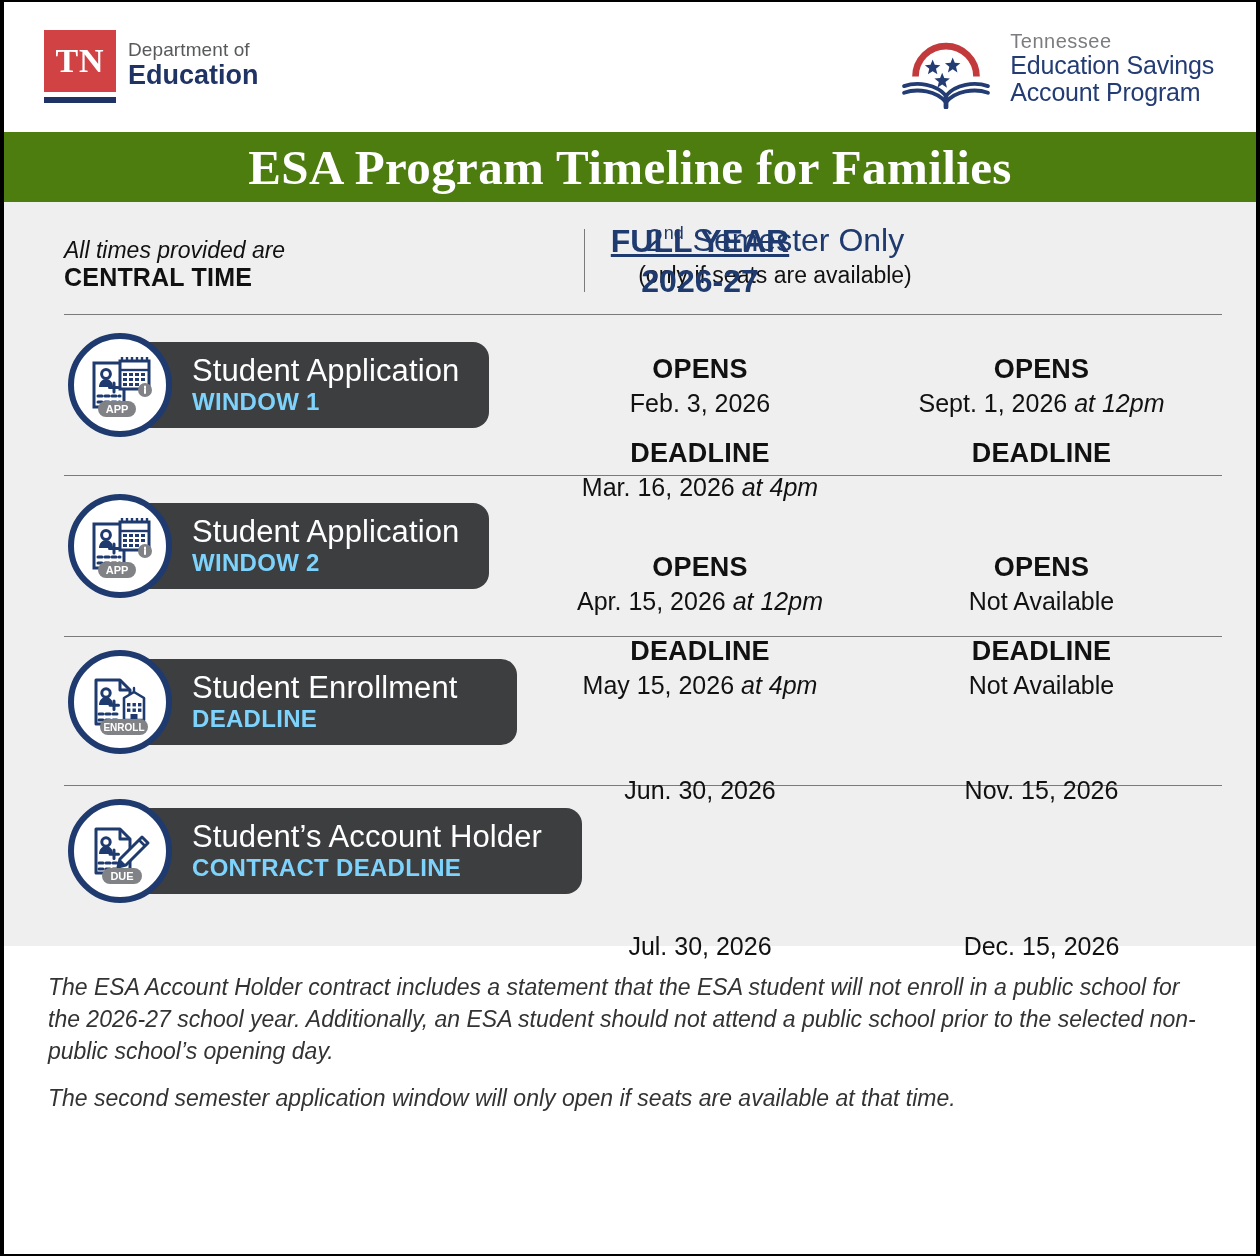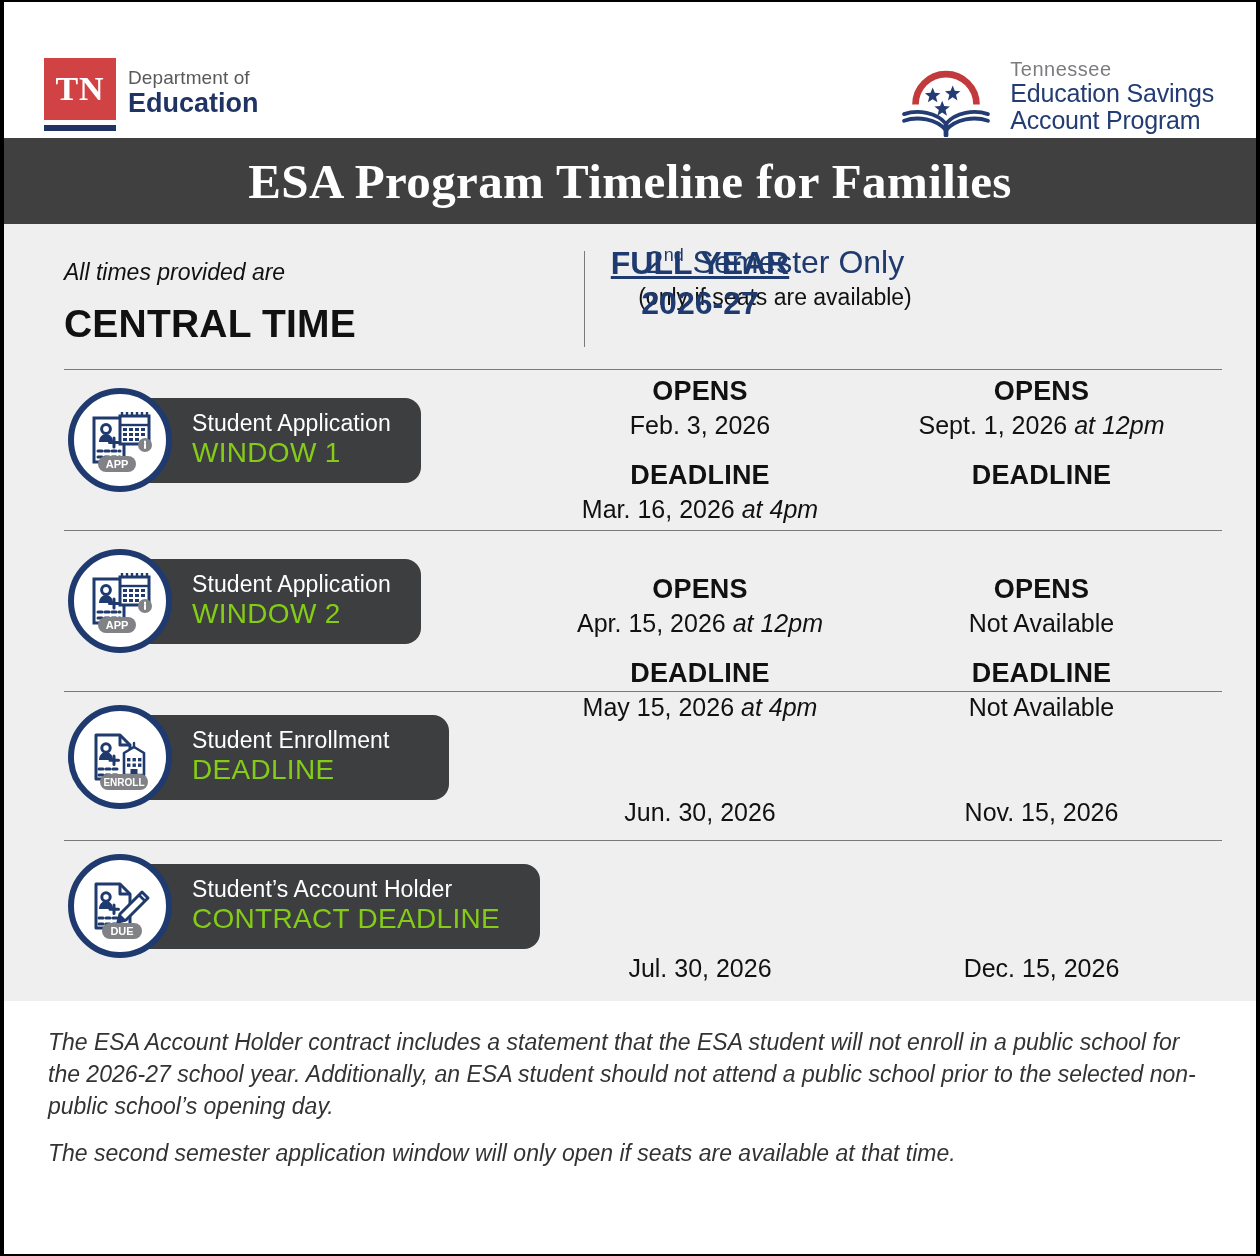--- a/index.html
+++ b/index.html
@@ -11,78 +11,78 @@
     overflow:hidden;
   }
   .page{
     position:relative;width:1260px;height:1256px;
     border-left:4px solid #000;border-right:4px solid #000;
     border-top:2px solid #000;border-bottom:2px solid #000;
     box-sizing:border-box;background:#fff;
   }
 
   
-  .logobar{position:relative;height:108px;width:100%;margin-top:28px;}
+  .logobar{position:relative;height:130px;width:100%;}
   .tnlogo{position:absolute;left:40px;top:28px;display:flex;align-items:flex-start;}
   .tn-mark{width:72px;}
   .tn-square{
     width:72px;height:62px;background:#d14245;color:#fff;
     font-family:"Liberation Serif", serif;font-weight:bold;font-size:34px;
     display:flex;align-items:center;justify-content:center;letter-spacing:1px;
   }
   .tn-rule{height:6px;background:#1f3464;margin-top:5px;width:72px;}
   .tn-words{margin-left:12px;padding-top:10px;}
   .tn-dept{font-size:19px;color:#58595b;line-height:1.05;letter-spacing:.1px;}
   .tn-edu{font-size:27px;color:#1f3464;font-weight:bold;line-height:1.05;margin-top:1px;}
 
   .esalogo{position:absolute;right:42px;top:25px;display:flex;align-items:center;}
   .esa-mark{width:96px;height:82px;margin-right:16px;}
   .esa-words{line-height:1.06;}
   .esa-tn{font-size:20px;color:#7b7c7f;letter-spacing:.5px;}
   .esa-big{font-size:25px;color:#233c73;font-weight:normal;letter-spacing:-.2px;}
 
   
   .titlebar{
-    background:#404040;height:86px;display:flex;align-items:center;justify-content:center;
+    background:#4d7c0f;height:70px;display:flex;align-items:center;justify-content:center;
   }
   .titlebar h1{
     margin:0;color:#fff;font-family:"Liberation Serif", serif;font-weight:bold;
     font-size:49px;letter-spacing:.4px;
   }
 
   
   .panel{background:#efefef;padding:0 0 16px 0;position:relative;}
 
   .hdrrow{display:grid;grid-template-columns:520px 1px 380px;margin:0 34px 0 60px;
           padding-top:19px;}
   .hdr-left{padding-top:16px;}
   .hdr-left .it{font-size:23px;font-style:italic;color:#111;line-height:1.15;}
-  .hdr-left .bd{font-size:39px;font-weight:bold;color:#111;line-height:1.15;letter-spacing:.2px;margin-top:17px;}
+  .hdr-left .bd{font-size:25px;font-weight:bold;color:#111;line-height:1.15;letter-spacing:.2px;}
   .hdr-mid,.hdr-right{text-align:center;}
   .hdr-right .l1{font-size:32px;font-weight:normal;color:#1f3a6e;line-height:1.24;}
   .hdr-right .l1 sup{font-size:18px;vertical-align:super;line-height:0;}
   .hdr-right .l2{font-size:23px;color:#111;line-height:1.3;}
 
   .vline{background:#7a7a7a;width:1px;}
   .vline.short{margin:8px 0 0 0;}
 
   .hr{height:1px;background:#7a7a7a;margin:0 34px 0 60px;}
 
   .row{display:grid;grid-template-columns:520px 1px 380px;margin:0 34px 0 60px;
        align-items:center;}
   .cell-left{position:relative;display:flex;align-items:center;min-height:140px;}
 
   
   .badge{
     margin-left:68px;background:#3d3e40;border-radius:16px;
     padding:12px 30px 13px 60px;min-height:60px;display:flex;flex-direction:column;
     justify-content:center;
   }
-  .badge .t1{color:#ffffff;font-size:23px;line-height:1.12;letter-spacing:.1px;}
-  .badge .t2{color:#84cc16;font-size:28px;font-weight:normal;line-height:1.12;letter-spacing:.3px;}
+  .badge .t1{color:#ffffff;font-size:31px;line-height:1.12;letter-spacing:.1px;}
+  .badge .t2{color:#7dd3fc;font-size:24px;font-weight:bold;line-height:1.12;letter-spacing:.3px;}
   .circle{
     position:absolute;left:4px;top:50%;transform:translateY(-50%);
     width:104px;height:104px;border-radius:50%;
     background:#fff;border:6px solid #1f3a6e;box-sizing:border-box;
     display:flex;align-items:center;justify-content:center;z-index:3;
   }
   .circle svg{width:72px;height:72px;display:block;}
 
   
   .lbl{font-size:27px;font-weight:bold;color:#111;line-height:1.3;letter-spacing:.2px;}

